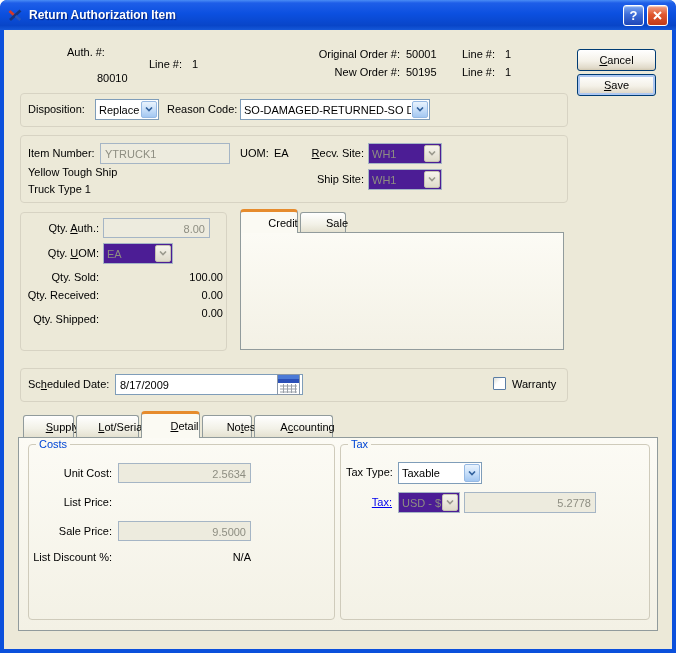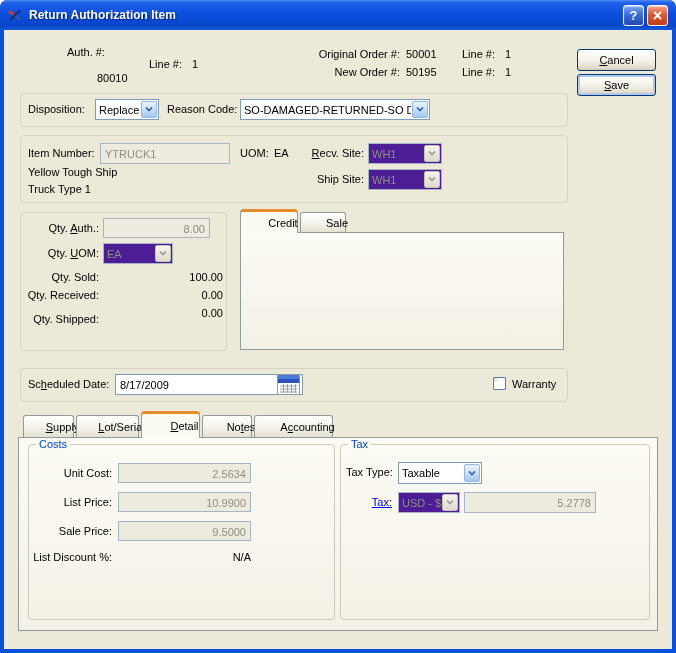--- a/index.html
+++ b/index.html
@@ -209,21 +209,20 @@
   <div class="tab active" style="left:141px; top:411px; width:59px; height:27px;"><u>D</u>etail</div>
   <div class="tab" style="left:202px; top:415px; width:50px; height:22px;">No<u>t</u>es</div>
   <div class="tab" style="left:254px; top:415px; width:79px; height:22px;">A<u>c</u>counting</div>
   <div class="panel" style="left:18px; top:437px; width:640px; height:194px;"></div>
 
   <div class="gbox" style="left:28px; top:444px; width:307px; height:176px; border-color:#CFCBBB; z-index:2;"></div>
   <div class="gcap" style="left:36px; top:438px;">Costs</div>
   <div class="lbl" style="right:564px; top:467px; z-index:2;">Unit Cost:</div>
   <div class="field num dis" style="left:118px; top:463px; width:133px; height:20px; z-index:2;">2.5634</div>
   <div class="lbl" style="right:564px; top:496px; z-index:2;">List Price:</div>
-  <div class="field num dis" style="left:118px; top:492px; width:133px; height:20px; z-index:2;">10.9900</div>
   <div class="lbl" style="right:564px; top:525px; z-index:2;">Sale Price:</div>
   <div class="field num dis" style="left:118px; top:521px; width:133px; height:20px; z-index:2;">9.5000</div>
   <div class="lbl" style="right:564px; top:551px; z-index:2;">List Discount %:</div>
   <div class="lbl" style="left:118px; top:551px; width:133px; text-align:right; z-index:2;">N/A</div>
 
   <div class="gbox" style="left:340px; top:444px; width:310px; height:176px; border-color:#CFCBBB; z-index:2;"></div>
   <div class="gcap" style="left:348px; top:438px;">Tax</div>
   <div class="lbl" style="left:346px; top:466px; z-index:2;">Tax Type:</div>
   <div class="combo" style="left:398px; top:462px; width:84px; height:22px; z-index:2;">
     <span class="ctext">Taxable</span>

